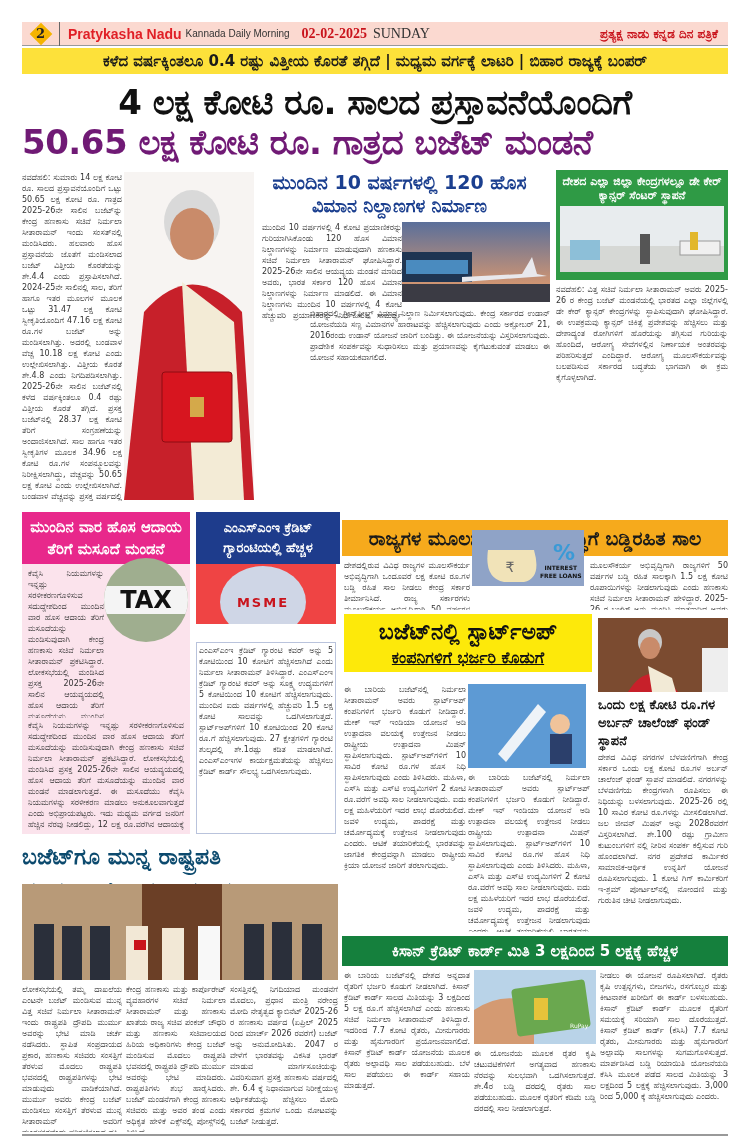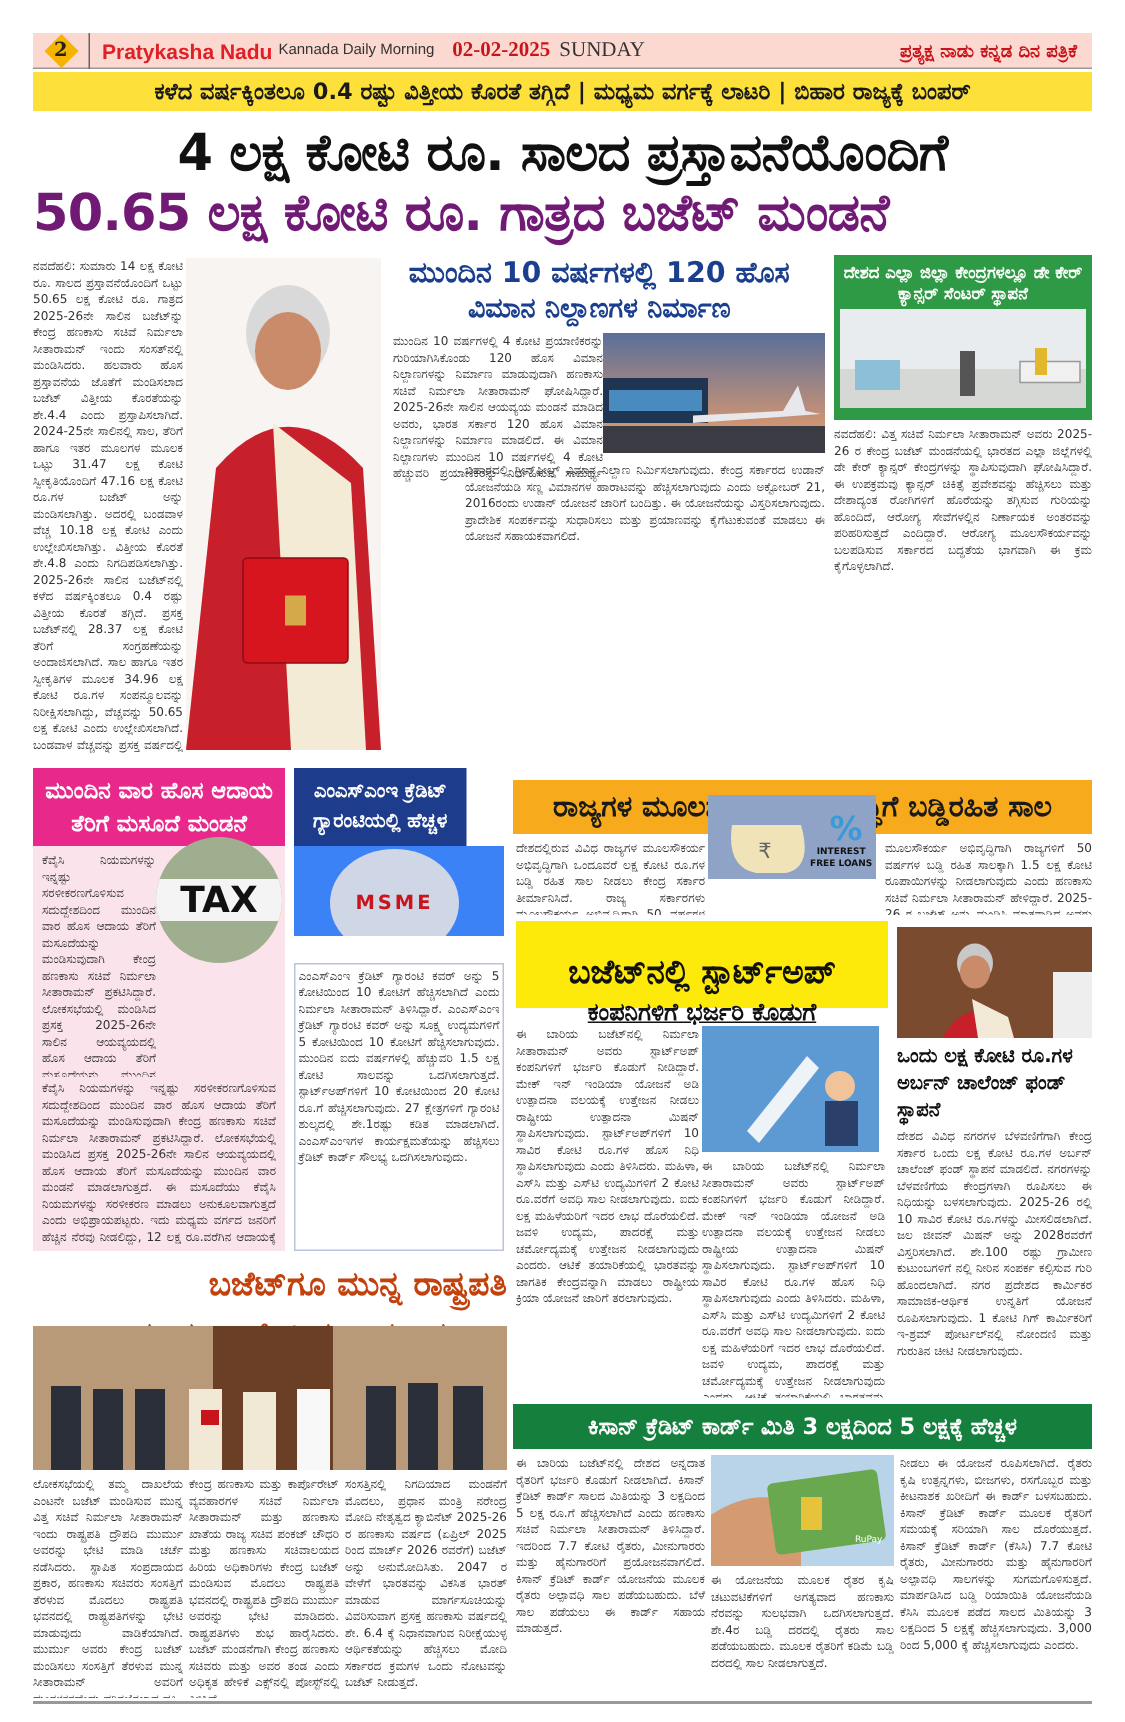--- a/index.html
+++ b/index.html
@@ -18,27 +18,27 @@
   .ticker { left: 22px; top: 48px; width: 706px; height: 26px; background: #fde13a; display: flex; align-items: center; justify-content: center; font: bold 15px "DejaVu Sans", sans-serif; color: #1a1a1a; }
   .head1 { left: 22px; top: 82px; width: 706px; text-align: center; font: 900 34px "DejaVu Sans", sans-serif; color: #111; letter-spacing: -0.5px; }
   .head2 { left: 22px; top: 122px; width: 706px; text-align: left; font: 900 34px "DejaVu Sans", sans-serif; color: #701a75; letter-spacing: -0.5px; }
   .col-text { font: 8px "DejaVu Sans", sans-serif; color: #333; line-height: 11px; text-align: justify; overflow: hidden; }
   .img { overflow: hidden; }
   .sub-blue { left: 252px; top: 170px; width: 295px; font: bold 19px "DejaVu Sans", sans-serif; color: #1b3f8f; line-height: 24px; text-align: center; }
   .green-box { left: 556px; top: 170px; width: 172px; height: 110px; background: #2f9a45; }
   .green-box .t { color: #fff; font: bold 11px "DejaVu Sans", sans-serif; text-align: center; padding: 5px 4px 3px; line-height: 14px; }
   .pink-h { left: 22px; top: 512px; width: 168px; height: 52px; background: #e8288b; color: #fff; font: bold 15px "DejaVu Sans", sans-serif; text-align: center; line-height: 22px; padding-top: 4px; }
   .pink-body { left: 22px; top: 564px; width: 168px; height: 270px; background: #fbe3ec; }
-  .blue-h { left: 196px; top: 512px; width: 115px; height: 52px; background: #1e3c8c; color: #fff; font: bold 13px "DejaVu Sans", sans-serif; text-align: center; line-height: 20px; padding-top: 6px; }
+  .blue-h { left: 196px; top: 512px; width: 144px; height: 52px; background: #1e3c8c; color: #fff; font: bold 13px "DejaVu Sans", sans-serif; text-align: center; line-height: 20px; padding-top: 6px; }
   .orange-h { left: 342px; top: 520px; width: 386px; height: 36px; background: #f6aa1c; color: #1a1a1a; font: bold 19px "DejaVu Sans", sans-serif; display: flex; align-items: center; justify-content: center; }
-  .yellow-h { left: 344px; top: 614px; width: 248px; height: 58px; background: #fde90a; color: #111; text-align: center; padding-top: 21px; }
+  .yellow-h { left: 344px; top: 614px; width: 248px; height: 58px; background: #fde90a; color: #111; text-align: center; padding-top: 4px; }
   .yellow-h .l1 { font: 900 22px "DejaVu Sans", sans-serif; line-height: 28px; }
   .yellow-h .l2 { font: bold 16px "DejaVu Sans", sans-serif; line-height: 24px; color: #e01f26; }
   .side-h { left: 598px; top: 696px; width: 130px; font: bold 13px "DejaVu Sans", sans-serif; color: #111; line-height: 18px; }
-  .red-h { left: 22px; top: 840px; width: 316px; text-align: right; color: #c2410c; font: 900 22px "DejaVu Sans", sans-serif; line-height: 34px; }
+  .red-h { left: 22px; top: 840px; width: 316px; text-align: left; color: #0c4a6e; font: 900 22px "DejaVu Sans", sans-serif; line-height: 34px; }
   .kisan-h { left: 342px; top: 936px; width: 386px; height: 30px; background: #15803d; color: #fff; font: bold 15px "DejaVu Sans", sans-serif; display: flex; align-items: center; justify-content: center; }
   .rule { left: 22px; top: 1134px; width: 706px; height: 2px; background: #999; }
 </style>
 </head>
 <body>
 
 <div class="abs masthead">
   <div class="pg">
     <span></span>
     <b>2</b>
@@ -109,21 +109,21 @@
 <div class="abs pink-h">ಮುಂದಿನ ವಾರ ಹೊಸ ಆದಾಯ ತೆರಿಗೆ ಮಸೂದೆ ಮಂಡನೆ</div>
 <div class="abs pink-body">
   <div class="col-text" style="position:absolute;left:6px;top:4px;width:76px;height:150px;">ಕೆವೈಸಿ ನಿಯಮಗಳನ್ನು ಇನ್ನಷ್ಟು ಸರಳೀಕರಣಗೊಳಿಸುವ ಸದುದ್ದೇಶದಿಂದ ಮುಂದಿನ ವಾರ ಹೊಸ ಆದಾಯ ತೆರಿಗೆ ಮಸೂದೆಯನ್ನು ಮಂಡಿಸುವುದಾಗಿ ಕೇಂದ್ರ ಹಣಕಾಸು ಸಚಿವೆ ನಿರ್ಮಲಾ ಸೀತಾರಾಮನ್ ಪ್ರಕಟಿಸಿದ್ದಾರೆ. ಲೋಕಸಭೆಯಲ್ಲಿ ಮಂಡಿಸಿದ ಪ್ರಸಕ್ತ 2025-26ನೇ ಸಾಲಿನ ಆಯವ್ಯಯದಲ್ಲಿ ಹೊಸ ಆದಾಯ ತೆರಿಗೆ ಮಸೂದೆಯನ್ನು ಮುಂದಿನ ವಾರ ಮಂಡನೆ ಮಾಡಲಾಗುತ್ತದೆ. ಈ ಮಸೂದೆಯು ಕೆವೈಸಿ ನಿಯಮಗಳನ್ನು ಸರಳೀಕರಣ ಮಾಡಲು ಅನುಕೂಲವಾಗುತ್ತದೆ ಎಂದು ಅಭಿಪ್ರಾಯಪಟ್ಟರು. ಇದು ಮಧ್ಯಮ ವರ್ಗದ ಜನರಿಗೆ ಹೆಚ್ಚಿನ ನೆರವು ನೀಡಲಿದ್ದು, 12 ಲಕ್ಷ ರೂ.ವರೆಗಿನ ಆದಾಯಕ್ಕೆ ತೆರಿಗೆ ವಿನಾಯಿತಿ ನೀಡಲಾಗಿದೆ. ಸ್ಟ್ಯಾಂಡರ್ಡ್ ಡಿಡಕ್ಷನ್ ಸೇರಿ 12.75 ಲಕ್ಷದವರೆಗೆ ತೆರಿಗೆ ಇಲ್ಲ ಎಂದು ಹೇಳಿದರು.</div>
   <div style="position:absolute;left:82px;top:-6px;width:84px;height:84px;border-radius:50%;background:#9fae8f;overflow:hidden;display:flex;align-items:center;justify-content:center;">
     <div style="width:100%;background:#f4f4f4;text-align:center;font:900 24px 'DejaVu Sans',sans-serif;color:#111;">TAX</div>
   </div>
   <div class="col-text" style="position:absolute;left:6px;top:156px;width:156px;height:110px;">ಕೆವೈಸಿ ನಿಯಮಗಳನ್ನು ಇನ್ನಷ್ಟು ಸರಳೀಕರಣಗೊಳಿಸುವ ಸದುದ್ದೇಶದಿಂದ ಮುಂದಿನ ವಾರ ಹೊಸ ಆದಾಯ ತೆರಿಗೆ ಮಸೂದೆಯನ್ನು ಮಂಡಿಸುವುದಾಗಿ ಕೇಂದ್ರ ಹಣಕಾಸು ಸಚಿವೆ ನಿರ್ಮಲಾ ಸೀತಾರಾಮನ್ ಪ್ರಕಟಿಸಿದ್ದಾರೆ. ಲೋಕಸಭೆಯಲ್ಲಿ ಮಂಡಿಸಿದ ಪ್ರಸಕ್ತ 2025-26ನೇ ಸಾಲಿನ ಆಯವ್ಯಯದಲ್ಲಿ ಹೊಸ ಆದಾಯ ತೆರಿಗೆ ಮಸೂದೆಯನ್ನು ಮುಂದಿನ ವಾರ ಮಂಡನೆ ಮಾಡಲಾಗುತ್ತದೆ. ಈ ಮಸೂದೆಯು ಕೆವೈಸಿ ನಿಯಮಗಳನ್ನು ಸರಳೀಕರಣ ಮಾಡಲು ಅನುಕೂಲವಾಗುತ್ತದೆ ಎಂದು ಅಭಿಪ್ರಾಯಪಟ್ಟರು. ಇದು ಮಧ್ಯಮ ವರ್ಗದ ಜನರಿಗೆ ಹೆಚ್ಚಿನ ನೆರವು ನೀಡಲಿದ್ದು, 12 ಲಕ್ಷ ರೂ.ವರೆಗಿನ ಆದಾಯಕ್ಕೆ ತೆರಿಗೆ ವಿನಾಯಿತಿ ನೀಡಲಾಗಿದೆ. ಸ್ಟ್ಯಾಂಡರ್ಡ್ ಡಿಡಕ್ಷನ್ ಸೇರಿ 12.75 ಲಕ್ಷದವರೆಗೆ ತೆರಿಗೆ ಇಲ್ಲ ಎಂದು ಹೇಳಿದರು.</div>
 </div>
 
 <div class="abs blue-h">ಎಂಎಸ್‌ಎಂಇ ಕ್ರೆಡಿಟ್ ಗ್ಯಾರಂಟಿಯಲ್ಲಿ ಹೆಚ್ಚಳ</div>
-<div class="abs img" style="left:196px;top:564px;width:140px;height:60px;background:#3b82f6;">
+<div class="abs img" style="left:196px;top:564px;width:140px;height:60px;background:#ef4444;">
   <div style="position:absolute;left:24px;top:2px;width:86px;height:72px;border-radius:50%;background:#cfd6e6;display:flex;align-items:center;justify-content:center;">
     <span style="font:bold 13px 'DejaVu Sans',sans-serif;color:#c9141c;letter-spacing:2px;">MSME</span>
   </div>
 </div>
 <div class="abs col-text" style="left:196px;top:642px;width:140px;height:192px;background:#fff;border:1px solid #b9c3dc;padding:2px;">ಎಂಎಸ್‌ಎಂಇ ಕ್ರೆಡಿಟ್ ಗ್ಯಾರಂಟಿ ಕವರ್ ಅನ್ನು 5 ಕೋಟಿಯಿಂದ 10 ಕೋಟಿಗೆ ಹೆಚ್ಚಿಸಲಾಗಿದೆ ಎಂದು ನಿರ್ಮಲಾ ಸೀತಾರಾಮನ್ ತಿಳಿಸಿದ್ದಾರೆ. ಎಂಎಸ್‌ಎಂಇ ಕ್ರೆಡಿಟ್ ಗ್ಯಾರಂಟಿ ಕವರ್ ಅನ್ನು ಸೂಕ್ಷ್ಮ ಉದ್ಯಮಗಳಿಗೆ 5 ಕೋಟಿಯಿಂದ 10 ಕೋಟಿಗೆ ಹೆಚ್ಚಿಸಲಾಗುವುದು. ಮುಂದಿನ ಐದು ವರ್ಷಗಳಲ್ಲಿ ಹೆಚ್ಚುವರಿ 1.5 ಲಕ್ಷ ಕೋಟಿ ಸಾಲವನ್ನು ಒದಗಿಸಲಾಗುತ್ತದೆ. ಸ್ಟಾರ್ಟ್‌ಅಪ್‌ಗಳಿಗೆ 10 ಕೋಟಿಯಿಂದ 20 ಕೋಟಿ ರೂ.ಗೆ ಹೆಚ್ಚಿಸಲಾಗುವುದು. 27 ಕ್ಷೇತ್ರಗಳಿಗೆ ಗ್ಯಾರಂಟಿ ಶುಲ್ಕದಲ್ಲಿ ಶೇ.1ರಷ್ಟು ಕಡಿತ ಮಾಡಲಾಗಿದೆ. ಎಂಎಸ್‌ಎಂಇಗಳ ಕಾರ್ಯಕ್ಷಮತೆಯನ್ನು ಹೆಚ್ಚಿಸಲು ಕ್ರೆಡಿಟ್ ಕಾರ್ಡ್ ಸೌಲಭ್ಯ ಒದಗಿಸಲಾಗುವುದು.</div>
 
 <div class="abs orange-h">ರಾಜ್ಯಗಳ ಮೂಲಸೌಕರ್ಯ ಅಭಿವೃದ್ಧಿಗೆ ಬಡ್ಡಿರಹಿತ ಸಾಲ</div>
 <div class="abs col-text" style="left:344px;top:560px;width:126px;height:50px;">ದೇಶದಲ್ಲಿರುವ ವಿವಿಧ ರಾಜ್ಯಗಳ ಮೂಲಸೌಕರ್ಯ ಅಭಿವೃದ್ಧಿಗಾಗಿ ಒಂದೂವರೆ ಲಕ್ಷ ಕೋಟಿ ರೂ.ಗಳ ಬಡ್ಡಿ ರಹಿತ ಸಾಲ ನೀಡಲು ಕೇಂದ್ರ ಸರ್ಕಾರ ತೀರ್ಮಾನಿಸಿದೆ. ರಾಜ್ಯ ಸರ್ಕಾರಗಳು ಮೂಲಸೌಕರ್ಯ ಅಭಿವೃದ್ಧಿಗಾಗಿ 50 ವರ್ಷಗಳ ಅವಧಿಯ ಬಡ್ಡಿ ರಹಿತ ಸಾಲ ಪಡೆಯಬಹುದು ಎಂದು ಸಚಿವೆ ನಿರ್ಮಲಾ ಸೀತಾರಾಮನ್ ಬಜೆಟ್ ಭಾಷಣದಲ್ಲಿ ತಿಳಿಸಿದ್ದಾರೆ.</div>
 <div class="abs img" style="left:472px;top:530px;width:112px;height:56px;background:#8fa3c7;">
   <svg width="112" height="56" viewBox="0 0 112 56">

